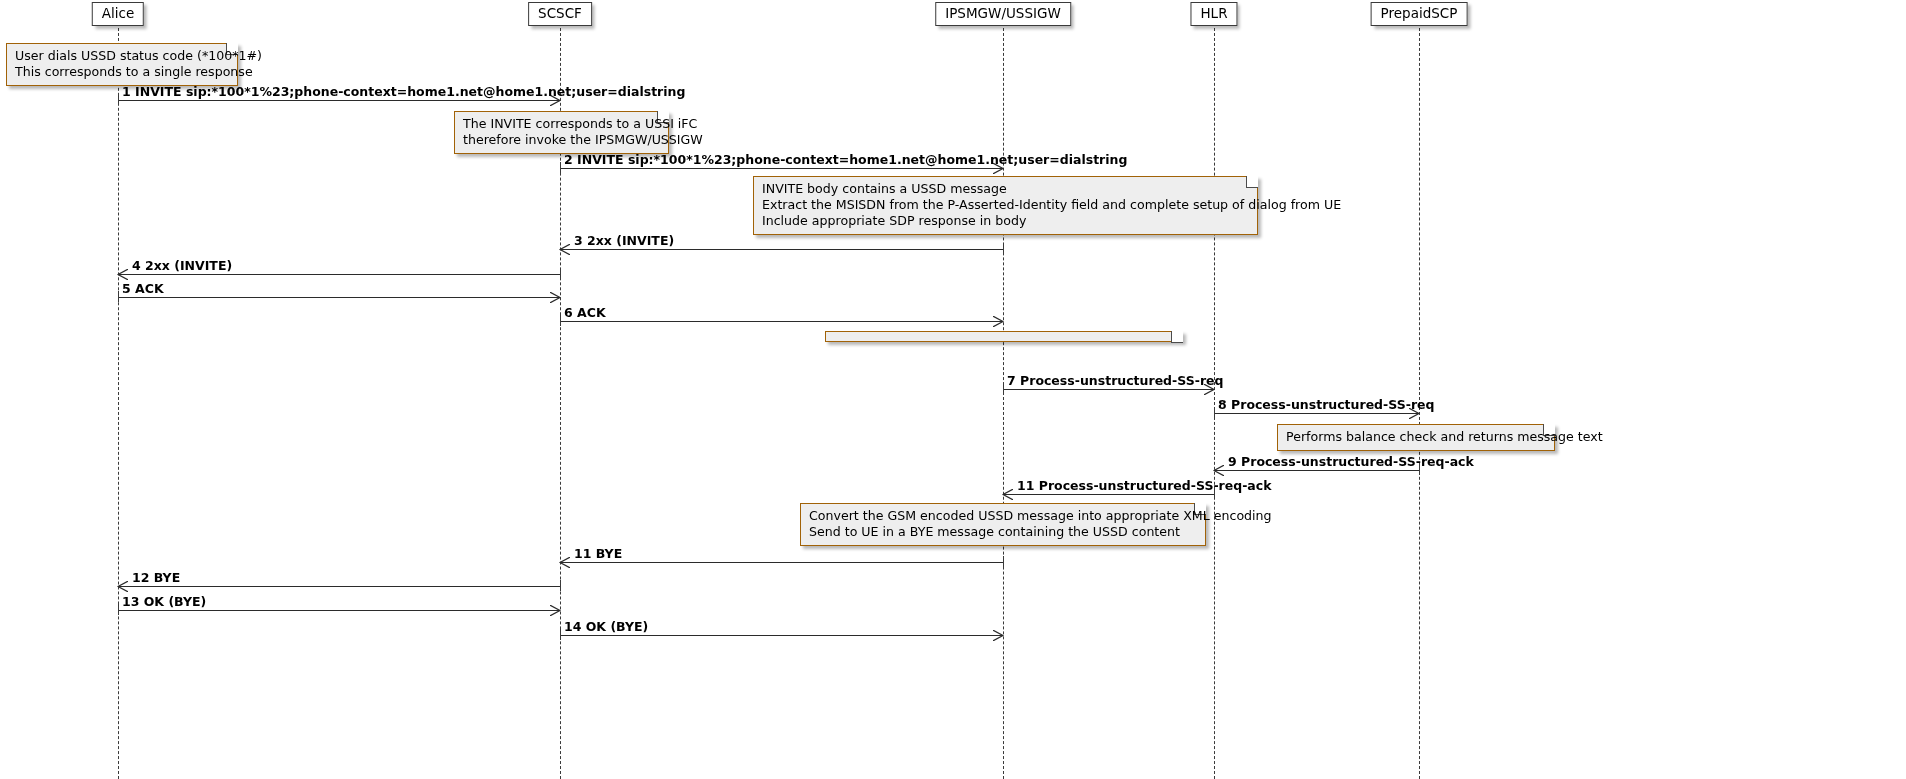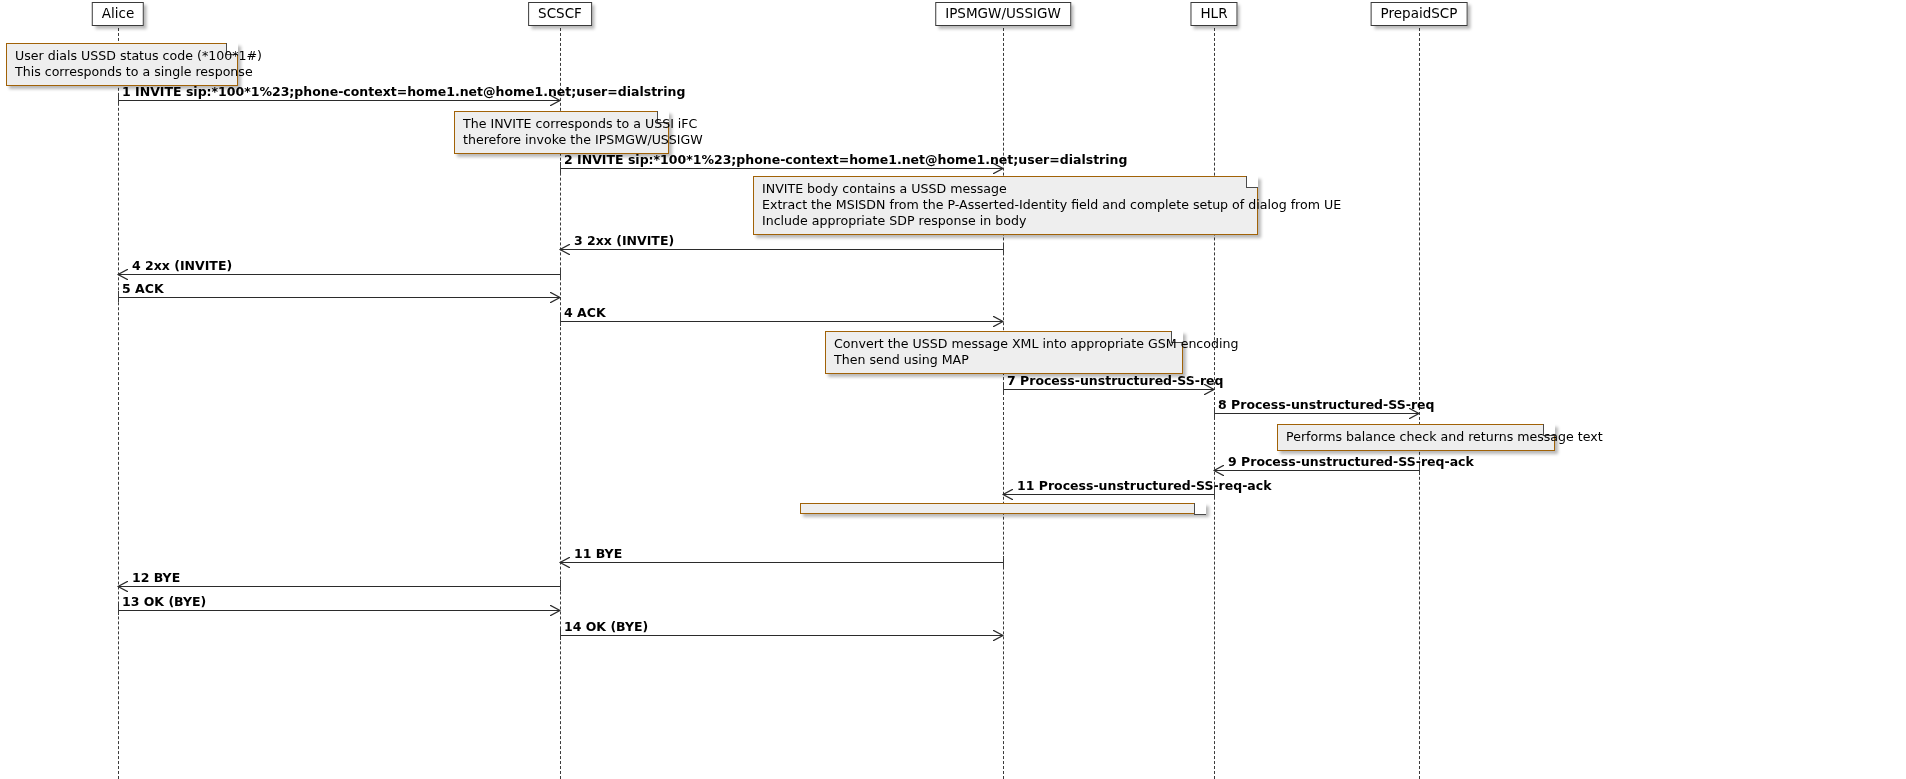--- a/index.html
+++ b/index.html
@@ -166,21 +166,21 @@
         </div>
         <div class="label">5 ACK</div>
       </div>
       <div class="msg ltr" style="left: 560px; width: 443px; top: 321px;">
         <div class="origin" style="left: 0px;"></div>
         <div class="head" style="left: 433px;">
           <svg width="11" height="11" viewBox="0 0 11 11">
             <path d="M0.5 0.5 L10 5.5 L0.5 10.5" fill="none" stroke="#2b2b2b" stroke-width="1.4" stroke-linecap="round" stroke-linejoin="round"></path>
           </svg>
         </div>
-        <div class="label">4 ACK</div>
+        <div class="label">6 ACK</div>
       </div>
       <div class="msg ltr" style="left: 1003px; width: 211px; top: 389px;">
         <div class="origin" style="left: 0px;"></div>
         <div class="head" style="left: 201px;">
           <svg width="11" height="11" viewBox="0 0 11 11">
             <path d="M0.5 0.5 L10 5.5 L0.5 10.5" fill="none" stroke="#2b2b2b" stroke-width="1.4" stroke-linecap="round" stroke-linejoin="round"></path>
           </svg>
         </div>
         <div class="label">7 Process-unstructured-SS-req</div>
       </div>
@@ -249,18 +249,18 @@
       </div>
     </div>
   <div id="notes">
       <div class="note" style="left: 6px; top: 43px; width: 232px;"><div class="fold"></div><div class="body">User dials USSD status code (*100*1#)
 This corresponds to a single response</div></div>
       <div class="note" style="left: 454px; top: 111px; width: 215px;"><div class="fold"></div><div class="body">The INVITE corresponds to a USSI iFC
 therefore invoke the IPSMGW/USSIGW</div></div>
       <div class="note" style="left: 753px; top: 176px; width: 505px;"><div class="fold"></div><div class="body">INVITE body contains a USSD message
 Extract the MSISDN from the P-Asserted-Identity field and complete setup of dialog from UE
 Include appropriate SDP response in body</div></div>
-      <div class="note" style="left: 825px; top: 331px; width: 358px;"><div class="fold"></div><div class="body">Convert the USSD message XML into appropriate GSM encoding
-Then send using MAP</div></div>
+      <div class="note" style="left: 825px; top: 331px; width: 358px;"><div class="fold"></div></div>
       <div class="note" style="left: 1277px; top: 424px; width: 278px;"><div class="fold"></div><div class="body">Performs balance check and returns message text</div></div>
-      <div class="note" style="left: 800px; top: 503px; width: 406px;"><div class="fold"></div></div>
+      <div class="note" style="left: 800px; top: 503px; width: 406px;"><div class="fold"></div><div class="body">Convert the GSM encoded USSD message into appropriate XML encoding
+Send to UE in a BYE message containing the USSD content</div></div>
     </div>
 </div>
 
 </body></html>

